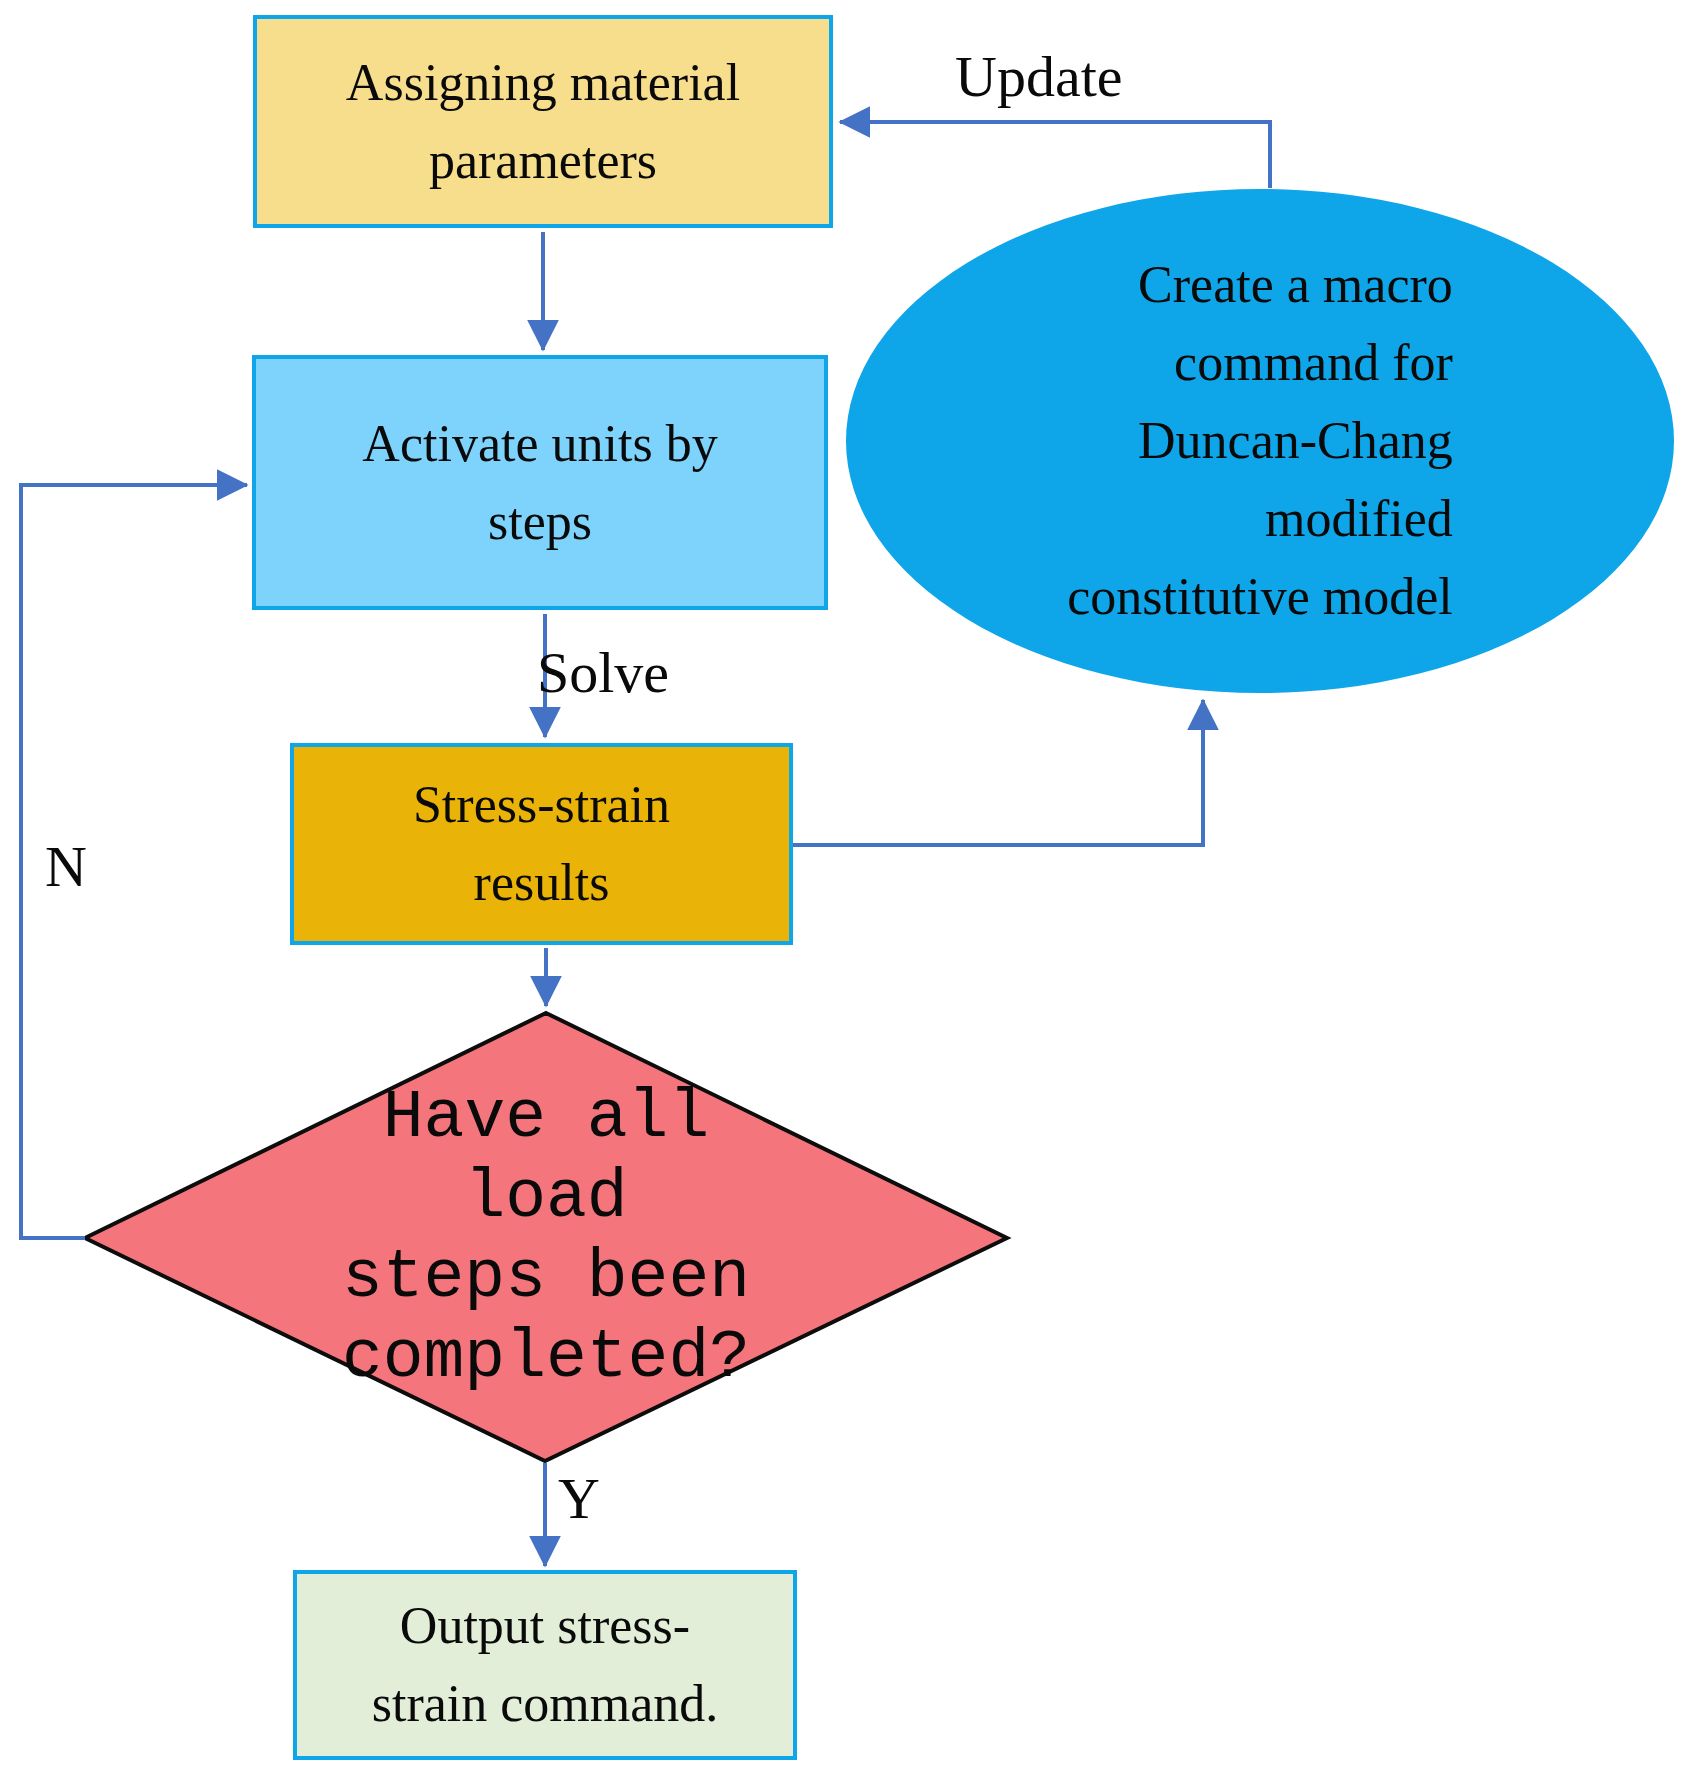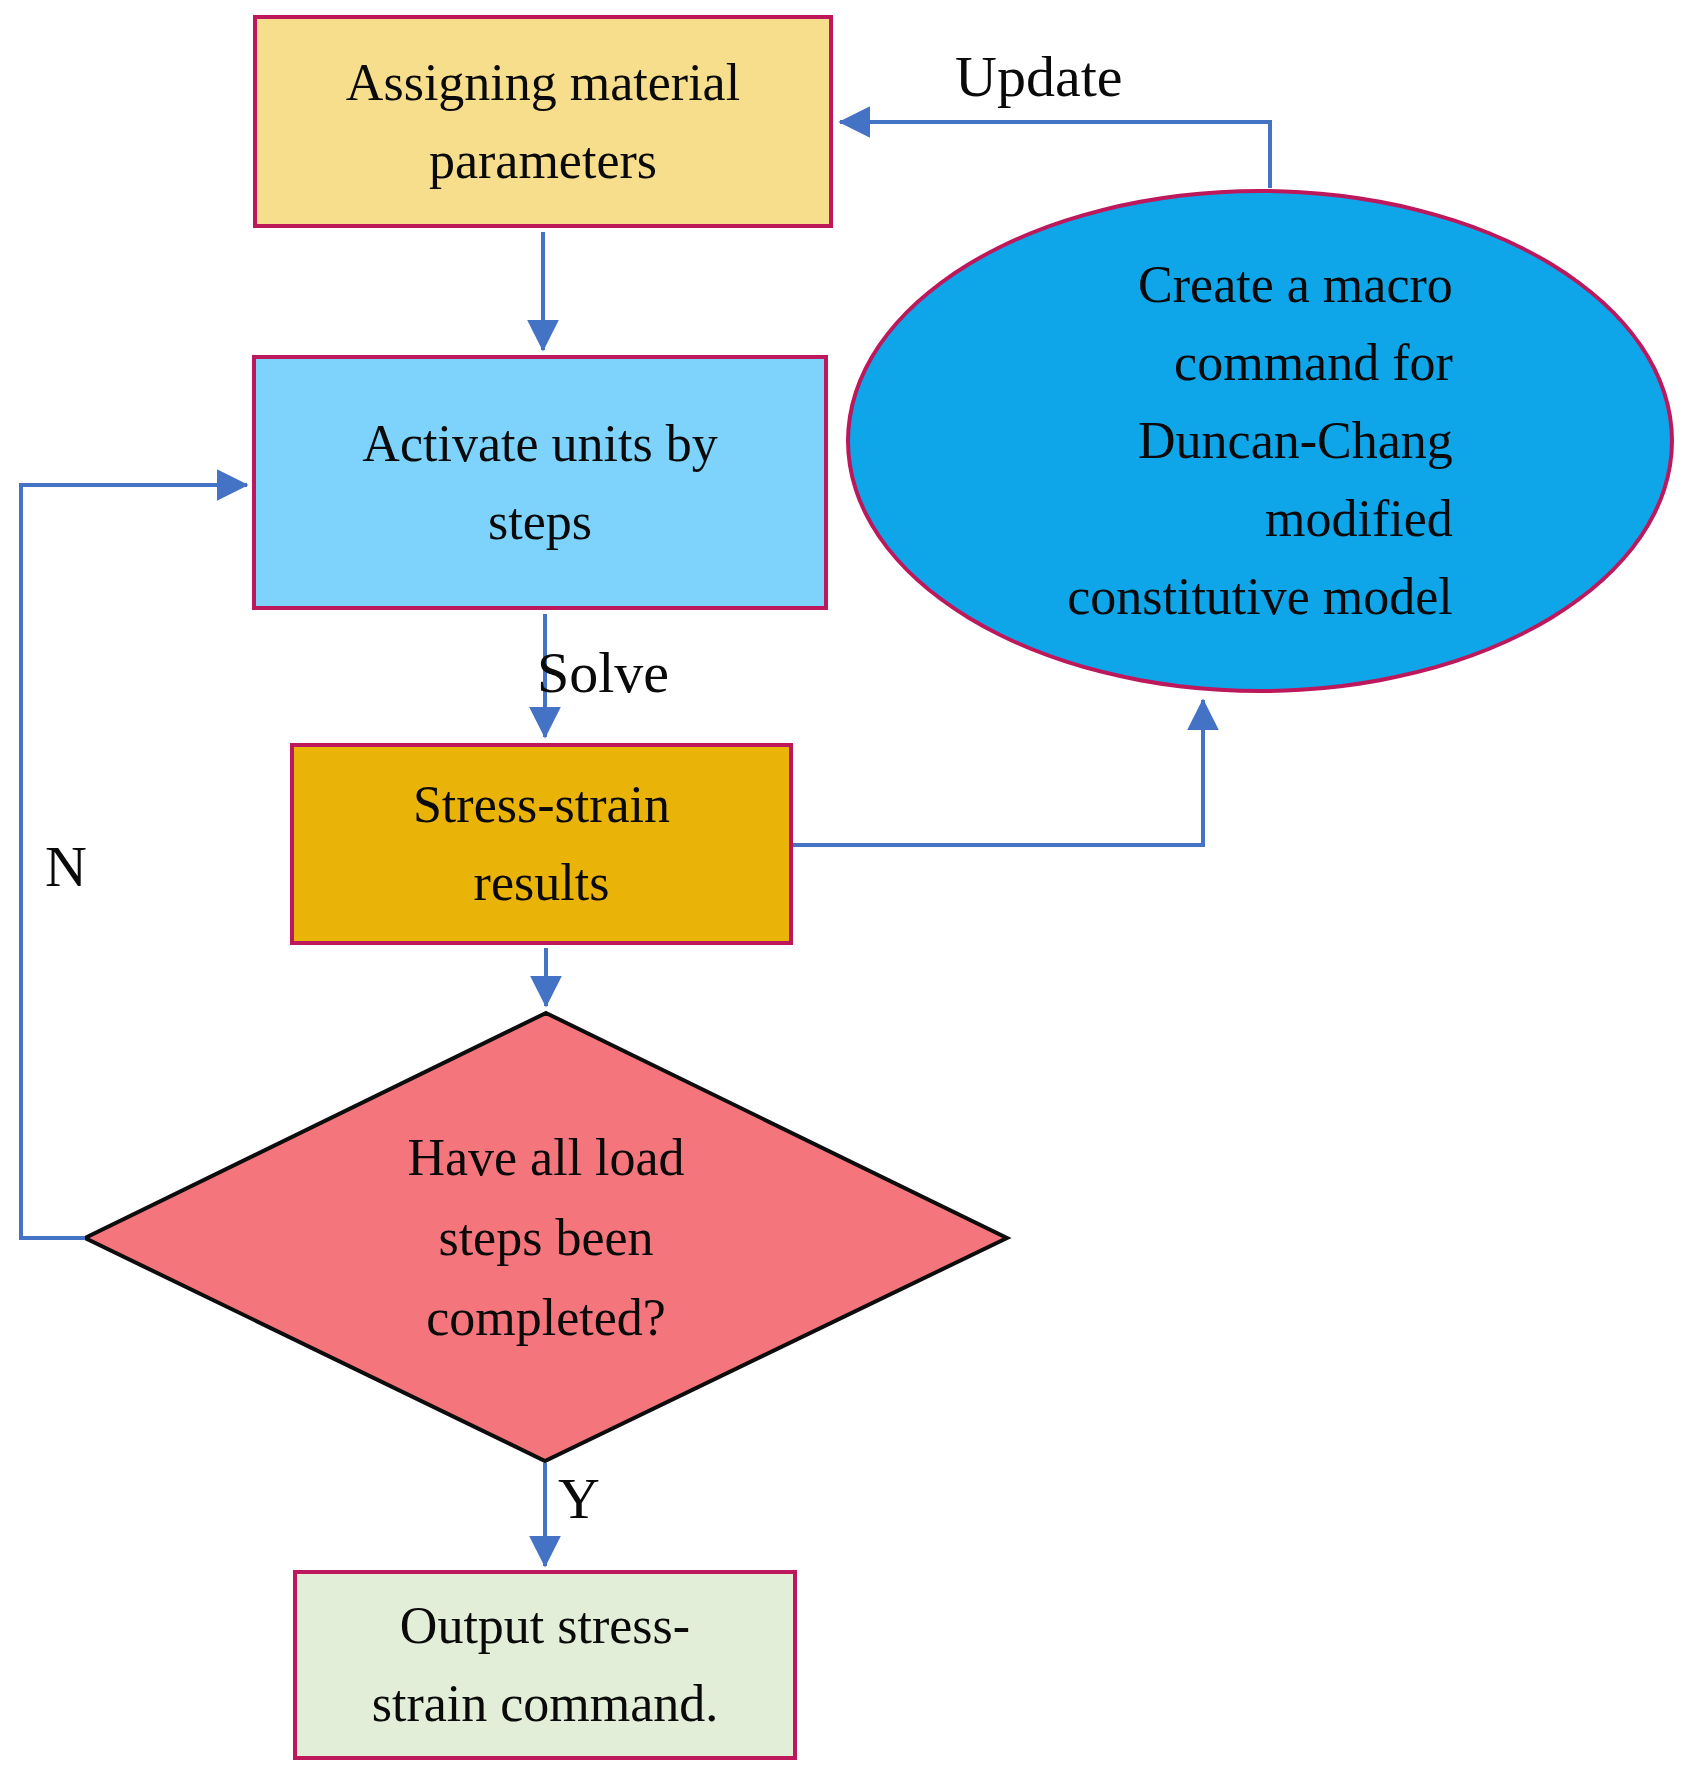--- a/index.html
+++ b/index.html
@@ -3,31 +3,31 @@
 <meta charset="utf-8">
 <style>
   html,body{margin:0;padding:0;background:#ffffff;}
   .canvas{
     position:relative;width:1687px;height:1778px;background:#ffffff;
     font-family:"Liberation Serif","DejaVu Serif",serif;color:#0a0a0a;overflow:hidden;
   }
   .node{
     position:absolute;display:flex;align-items:center;justify-content:center;
     text-align:center;white-space:pre-line;font-size:52px;line-height:78px;
-    border:4px solid #be185d;box-sizing:border-box;z-index:1;
+    border:4px solid #0ea5e9;box-sizing:border-box;z-index:1;
   }
   #node-assign  {left:253px;top:15px;  width:580px;height:213px;background:#F7DE8D;}
   #node-activate{left:252px;top:355px; width:576px;height:255px;background:#7dd3fc;}
   #node-stress  {left:290px;top:743px; width:503px;height:202px;background:#eab308;}
   #node-output  {left:293px;top:1570px;width:504px;height:190px;background:#E2EED8;}
   #node-macro   {left:846px;top:189px; width:828px;height:504px;background:#0ea5e9;border-radius:50%;text-align:right;}
   .diamond-text{
     position:absolute;left:316px;top:1108px;width:460px;height:260px;
     display:flex;align-items:center;justify-content:center;text-align:center;
-    white-space:pre-line;font-size:52px;line-height:80px;z-index:6;
+    white-space:pre-line;font-size:68px;line-height:80px;z-index:6;font-family:Liberation Mono, monospace;
   }
   .edge-label{
     position:absolute;font-size:58px;line-height:1;white-space:nowrap;z-index:6;
   }
   #label-update{left:955px;top:42px;margin-top:6px;}
   #label-solve {left:537px;top:644px;}
   #label-n     {left:45px; top:838px;}
   #label-y     {left:558px;top:1470px;}
   #edge-layer{position:absolute;left:0;top:0;z-index:5;pointer-events:none;}
   .edge{fill:none;stroke:#4472C4;stroke-width:4;}

